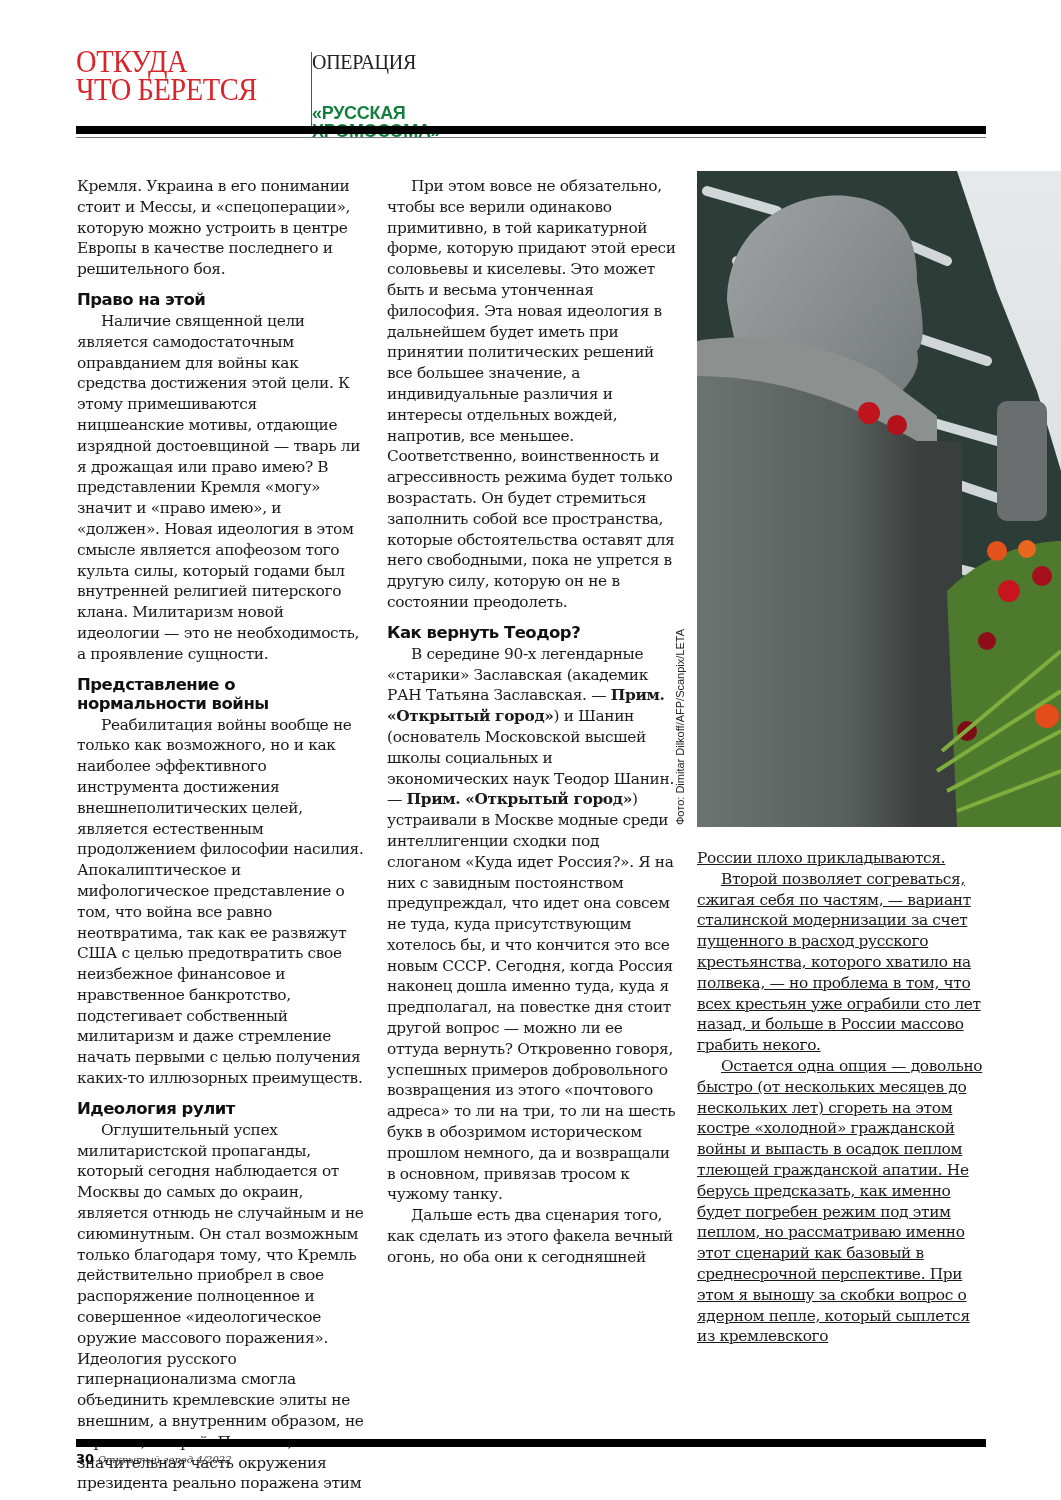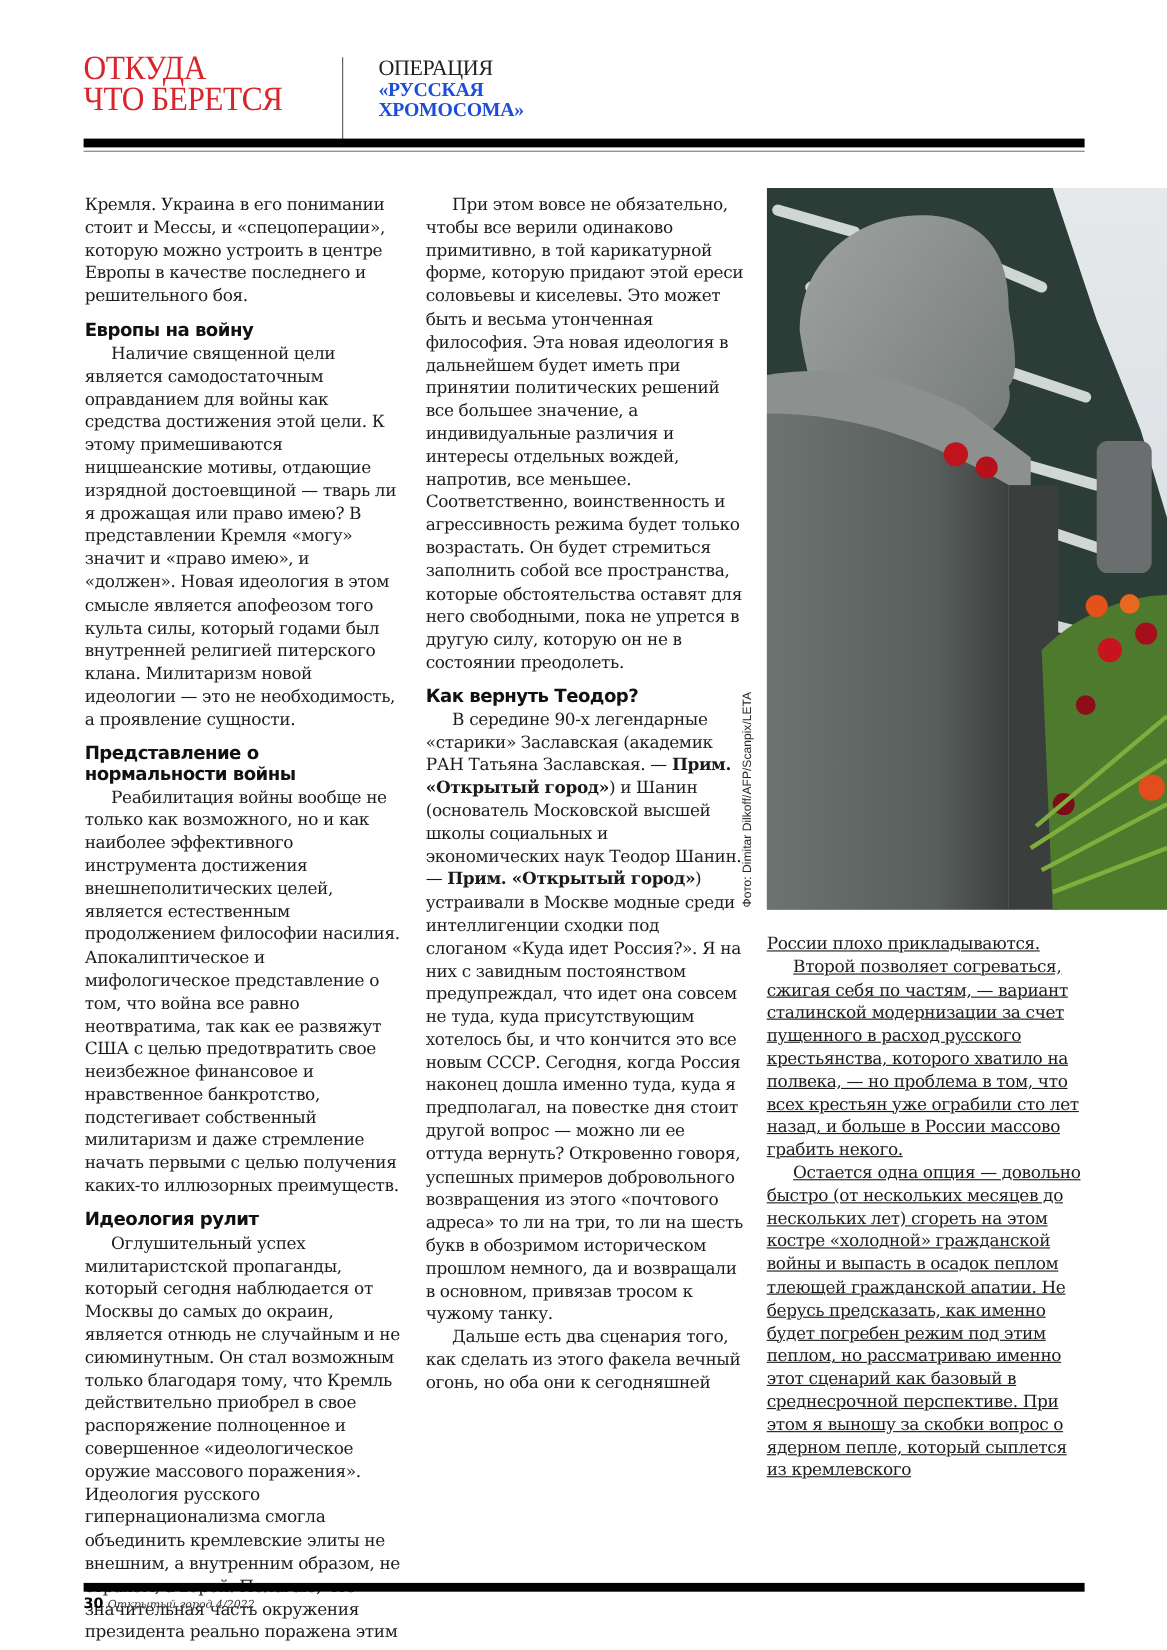--- a/index.html
+++ b/index.html
@@ -5,23 +5,23 @@
   html, body { margin:0; padding:0; }
   body {
     width:1061px; height:1500px; background:#fff; position:relative; overflow:hidden;
     font-family:"DejaVu Serif","Liberation Serif",serif; color:#1a1a1a;
   }
   .header { position:absolute; left:76px; top:48px; width:910px; height:92px; }
   .rubric { position:absolute; left:0; top:0; color:#d8242a; font-family:"Liberation Serif",serif;
     font-size:31px; line-height:28px; letter-spacing:-0.5px; font-weight:normal; transform:scaleX(0.92); transform-origin:left top; }
   .rubric span { display:block; }
   .vdivider { position:absolute; left:235px; top:4px; width:1px; height:80px; background:#555; }
-  .series { position:absolute; left:268px; top:4px; }
+  .series { position:absolute; left:236px; top:4px; }
   .series .kicker { font-family:"Liberation Serif",serif; font-size:20px; line-height:20px; color:#222; letter-spacing:-0.3px; }
-  .series .title { font-family:Liberation Serif, serif; font-weight:bold; color:#1d4ed8; font-size:18px; line-height:18px; letter-spacing:-0.3px; }
+  .series .title { font-family:Liberation Sans, sans-serif; font-weight:bold; color:#15803d; font-size:18px; line-height:18px; letter-spacing:-0.3px;margin-top:32px; }
   .series .title span { display:block; }
   .rule-thick { position:absolute; left:76px; top:126px; width:910px; height:8px; background:#000; }
   .rule-thin { position:absolute; left:76px; top:137px; width:910px; height:1px; background:#777; }
 
   .col { position:absolute; top:176px; width:290px; font-size:15.4px; line-height:20.8px; letter-spacing:-0.35px; }
   .col p { margin:0; text-indent:24px; text-align:left; }
   .col p.noindent { text-indent:0; }
   .col h3 { margin:10px 0 2px 0; font-family:"DejaVu Sans","Liberation Sans",sans-serif; font-weight:bold;
     font-size:16.5px; line-height:19px; letter-spacing:-0.5px; color:#111; }
   .col b { font-weight:bold; }
@@ -54,21 +54,21 @@
       <span>«РУССКАЯ</span>
       <span>ХРОМОСОМА»</span>
     </div>
   </div>
 </div>
 <div class="rule-thick"></div>
 <div class="rule-thin"></div>
 
 <div class="col" id="col1">
   <p class="noindent">Кремля. Украина в его понимании стоит и Мессы, и «спецоперации», которую можно устроить в центре Европы в качестве последнего и решительного боя.</p>
-  <h3>Европы на войну</h3>
+  <h3>Право на этой</h3>
   <p>Наличие священной цели является самодостаточным оправданием для войны как средства достижения этой цели. К этому примешиваются ницшеанские мотивы, отдающие изрядной достоевщиной — тварь ли я дрожащая или право имею? В представлении Кремля «могу» значит и «право имею», и «должен». Новая идеология в этом смысле является апофеозом того культа силы, который годами был внутренней религией питерского клана. Милитаризм новой идеологии — это не необходимость, а проявление сущности.</p>
   <h3>Представление о нормальности войны</h3>
   <p>Реабилитация войны вообще не только как возможного, но и как наиболее эффективного инструмента достижения внешнеполитических целей, является естественным продолжением философии насилия. Апокалиптическое и мифологическое представление о том, что война все равно неотвратима, так как ее развяжут США с целью предотвратить свое неизбежное финансовое и нравственное банкротство, подстегивает собственный милитаризм и даже стремление начать первыми с целью получения каких-то иллюзорных преимуществ.</p>
   <h3>Идеология рулит</h3>
   <p>Оглушительный успех милитаристской пропаганды, который сегодня наблюдается от Москвы до самых до окраин, является отнюдь не случайным и не сиюминутным. Он стал возможным только благодаря тому, что Кремль действительно приобрел в свое распоряжение полноценное и совершенное «идеологическое оружие массового поражения». Идеология русского гипернационализма смогла объединить кремлевские элиты не внешним, а внутренним образом, не страхом, а верой. Полагаю, что значительная часть окружения президента реально поражена этим вирусом, и то, что</p>
 </div>
 
 <div class="col" id="col2">
   <p>При этом вовсе не обязательно, чтобы все верили одинаково примитивно, в той карикатурной форме, которую придают этой ереси соловьевы и киселевы. Это может быть и весьма утонченная философия. Эта новая идеология в дальнейшем будет иметь при принятии политических решений все большее значение, а индивидуальные различия и интересы отдельных вождей, напротив, все меньшее. Соответственно, воинственность и агрессивность режима будет только возрастать. Он будет стремиться заполнить собой все пространства, которые обстоятельства оставят для него свободными, пока не упрется в другую силу, которую он не в состоянии преодолеть.</p>
   <h3>Как вернуть Теодор?</h3>

